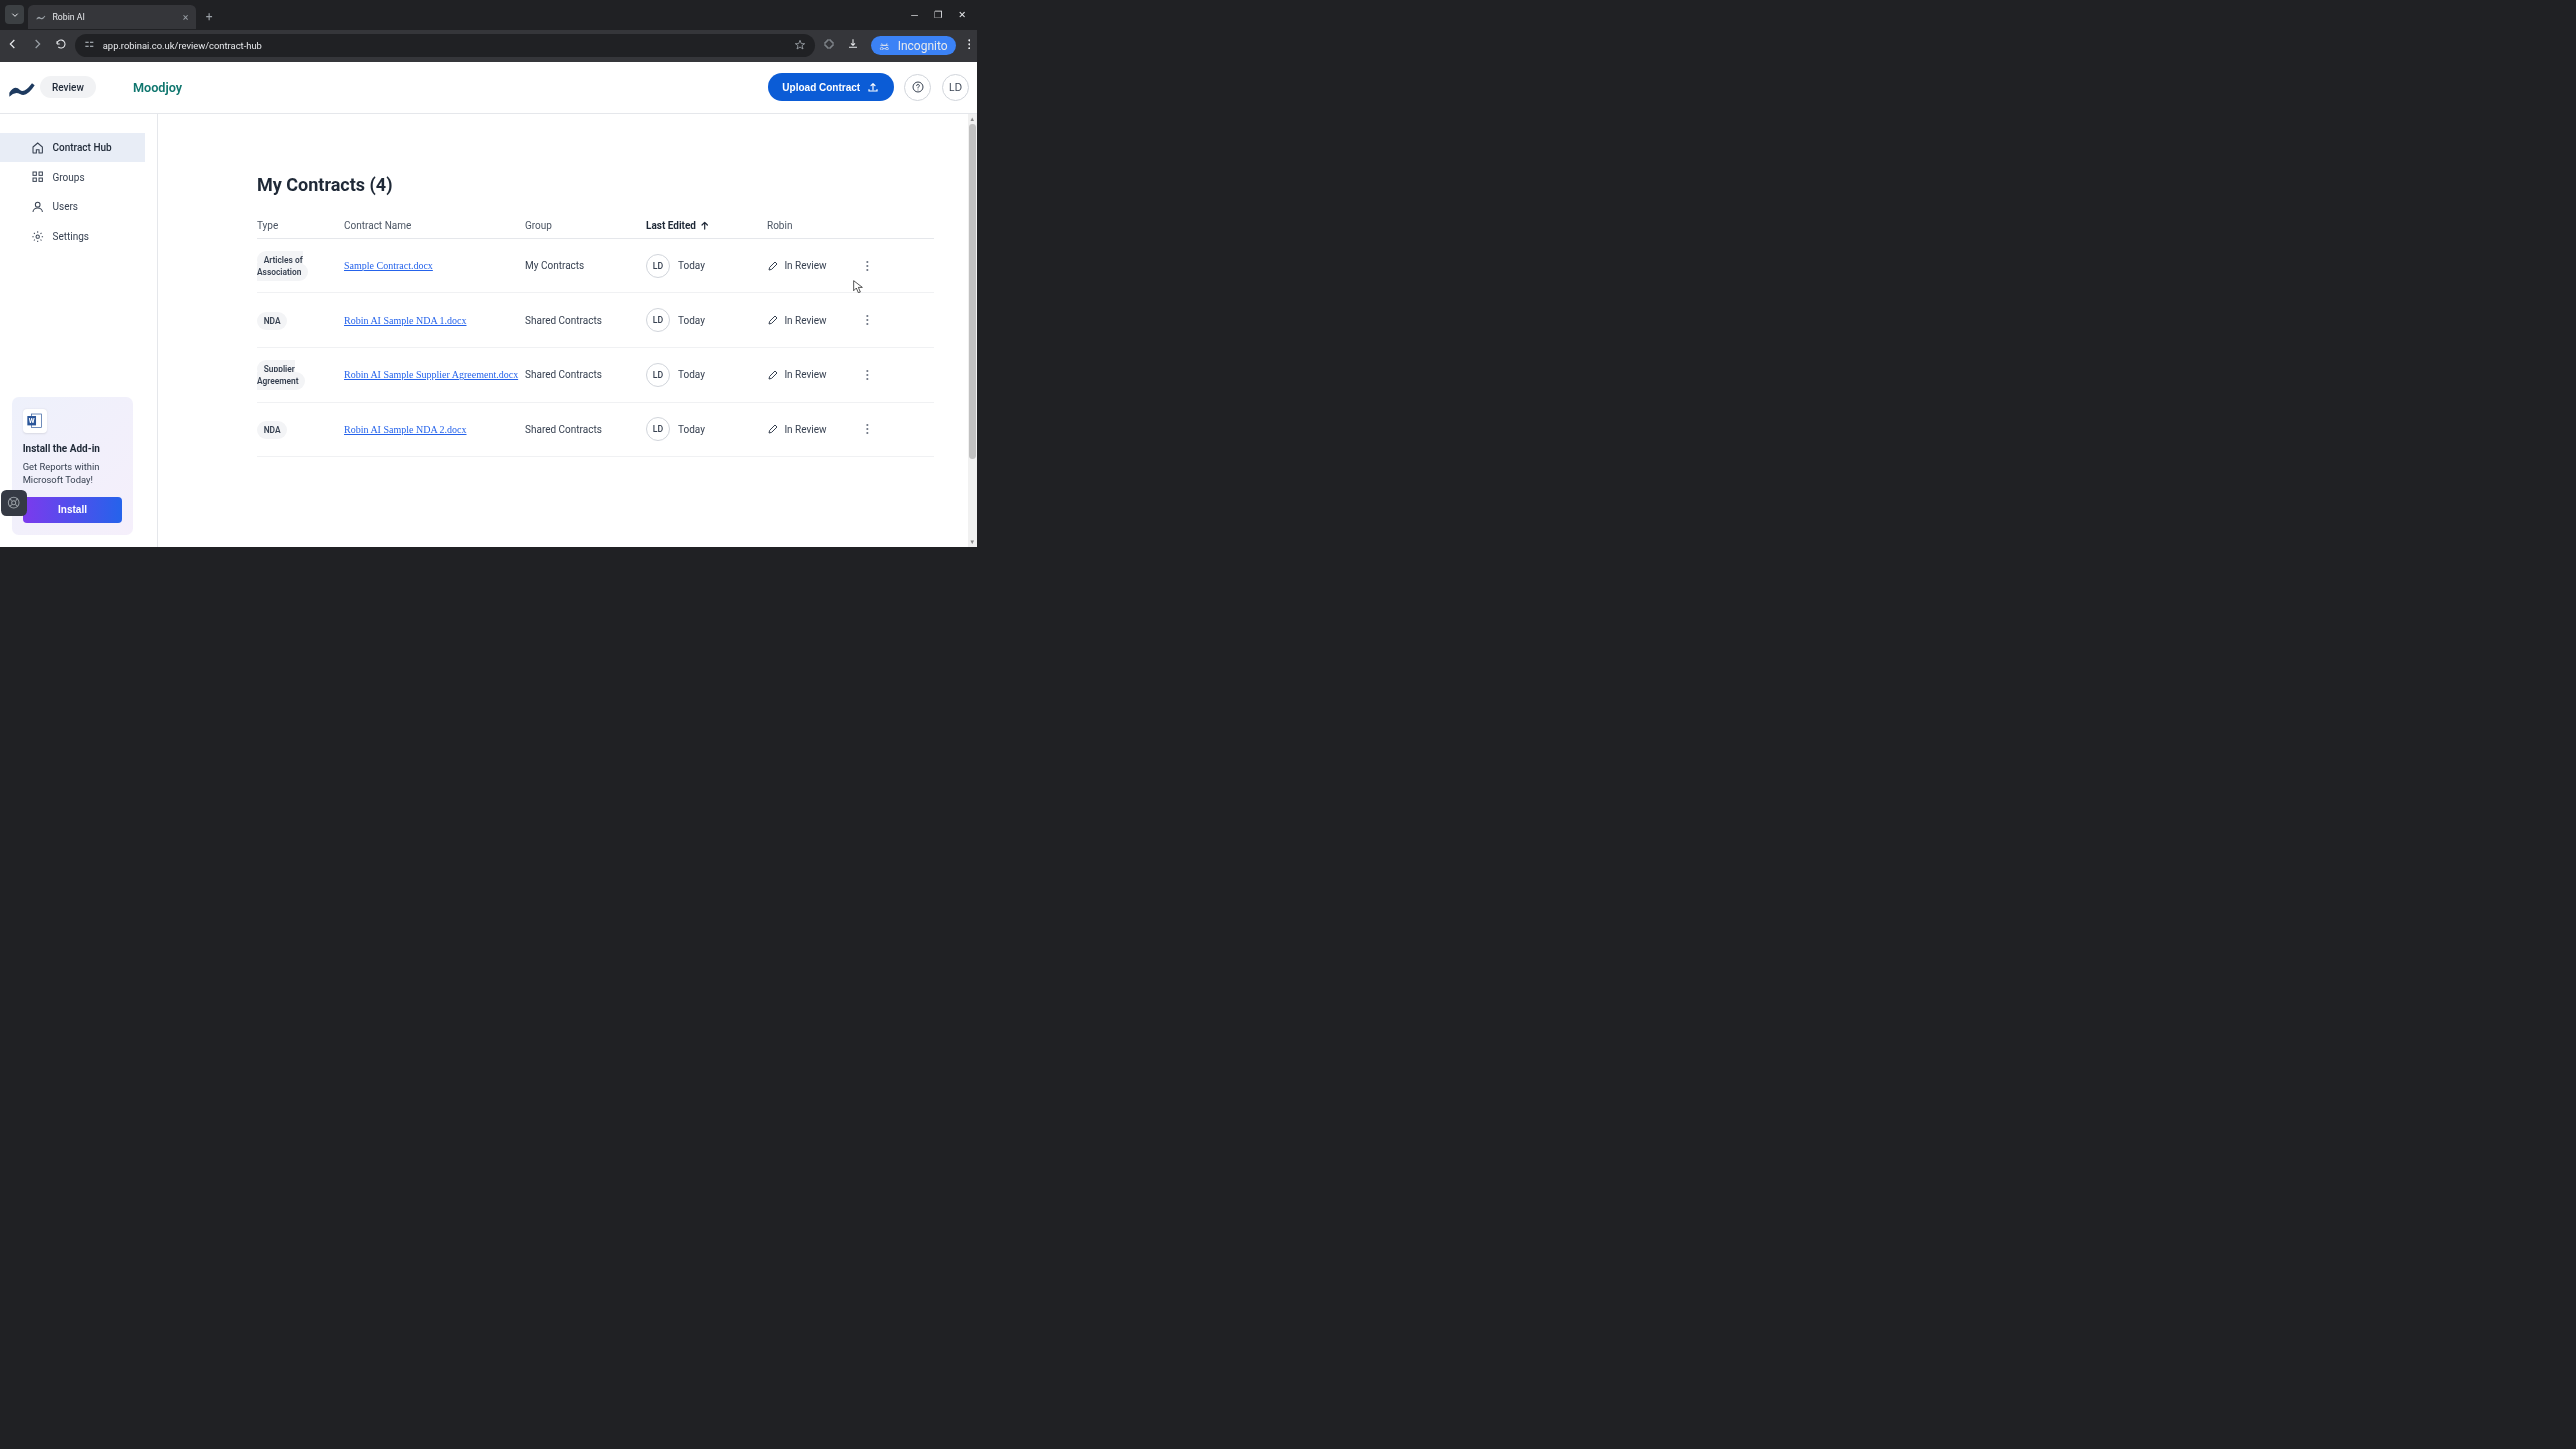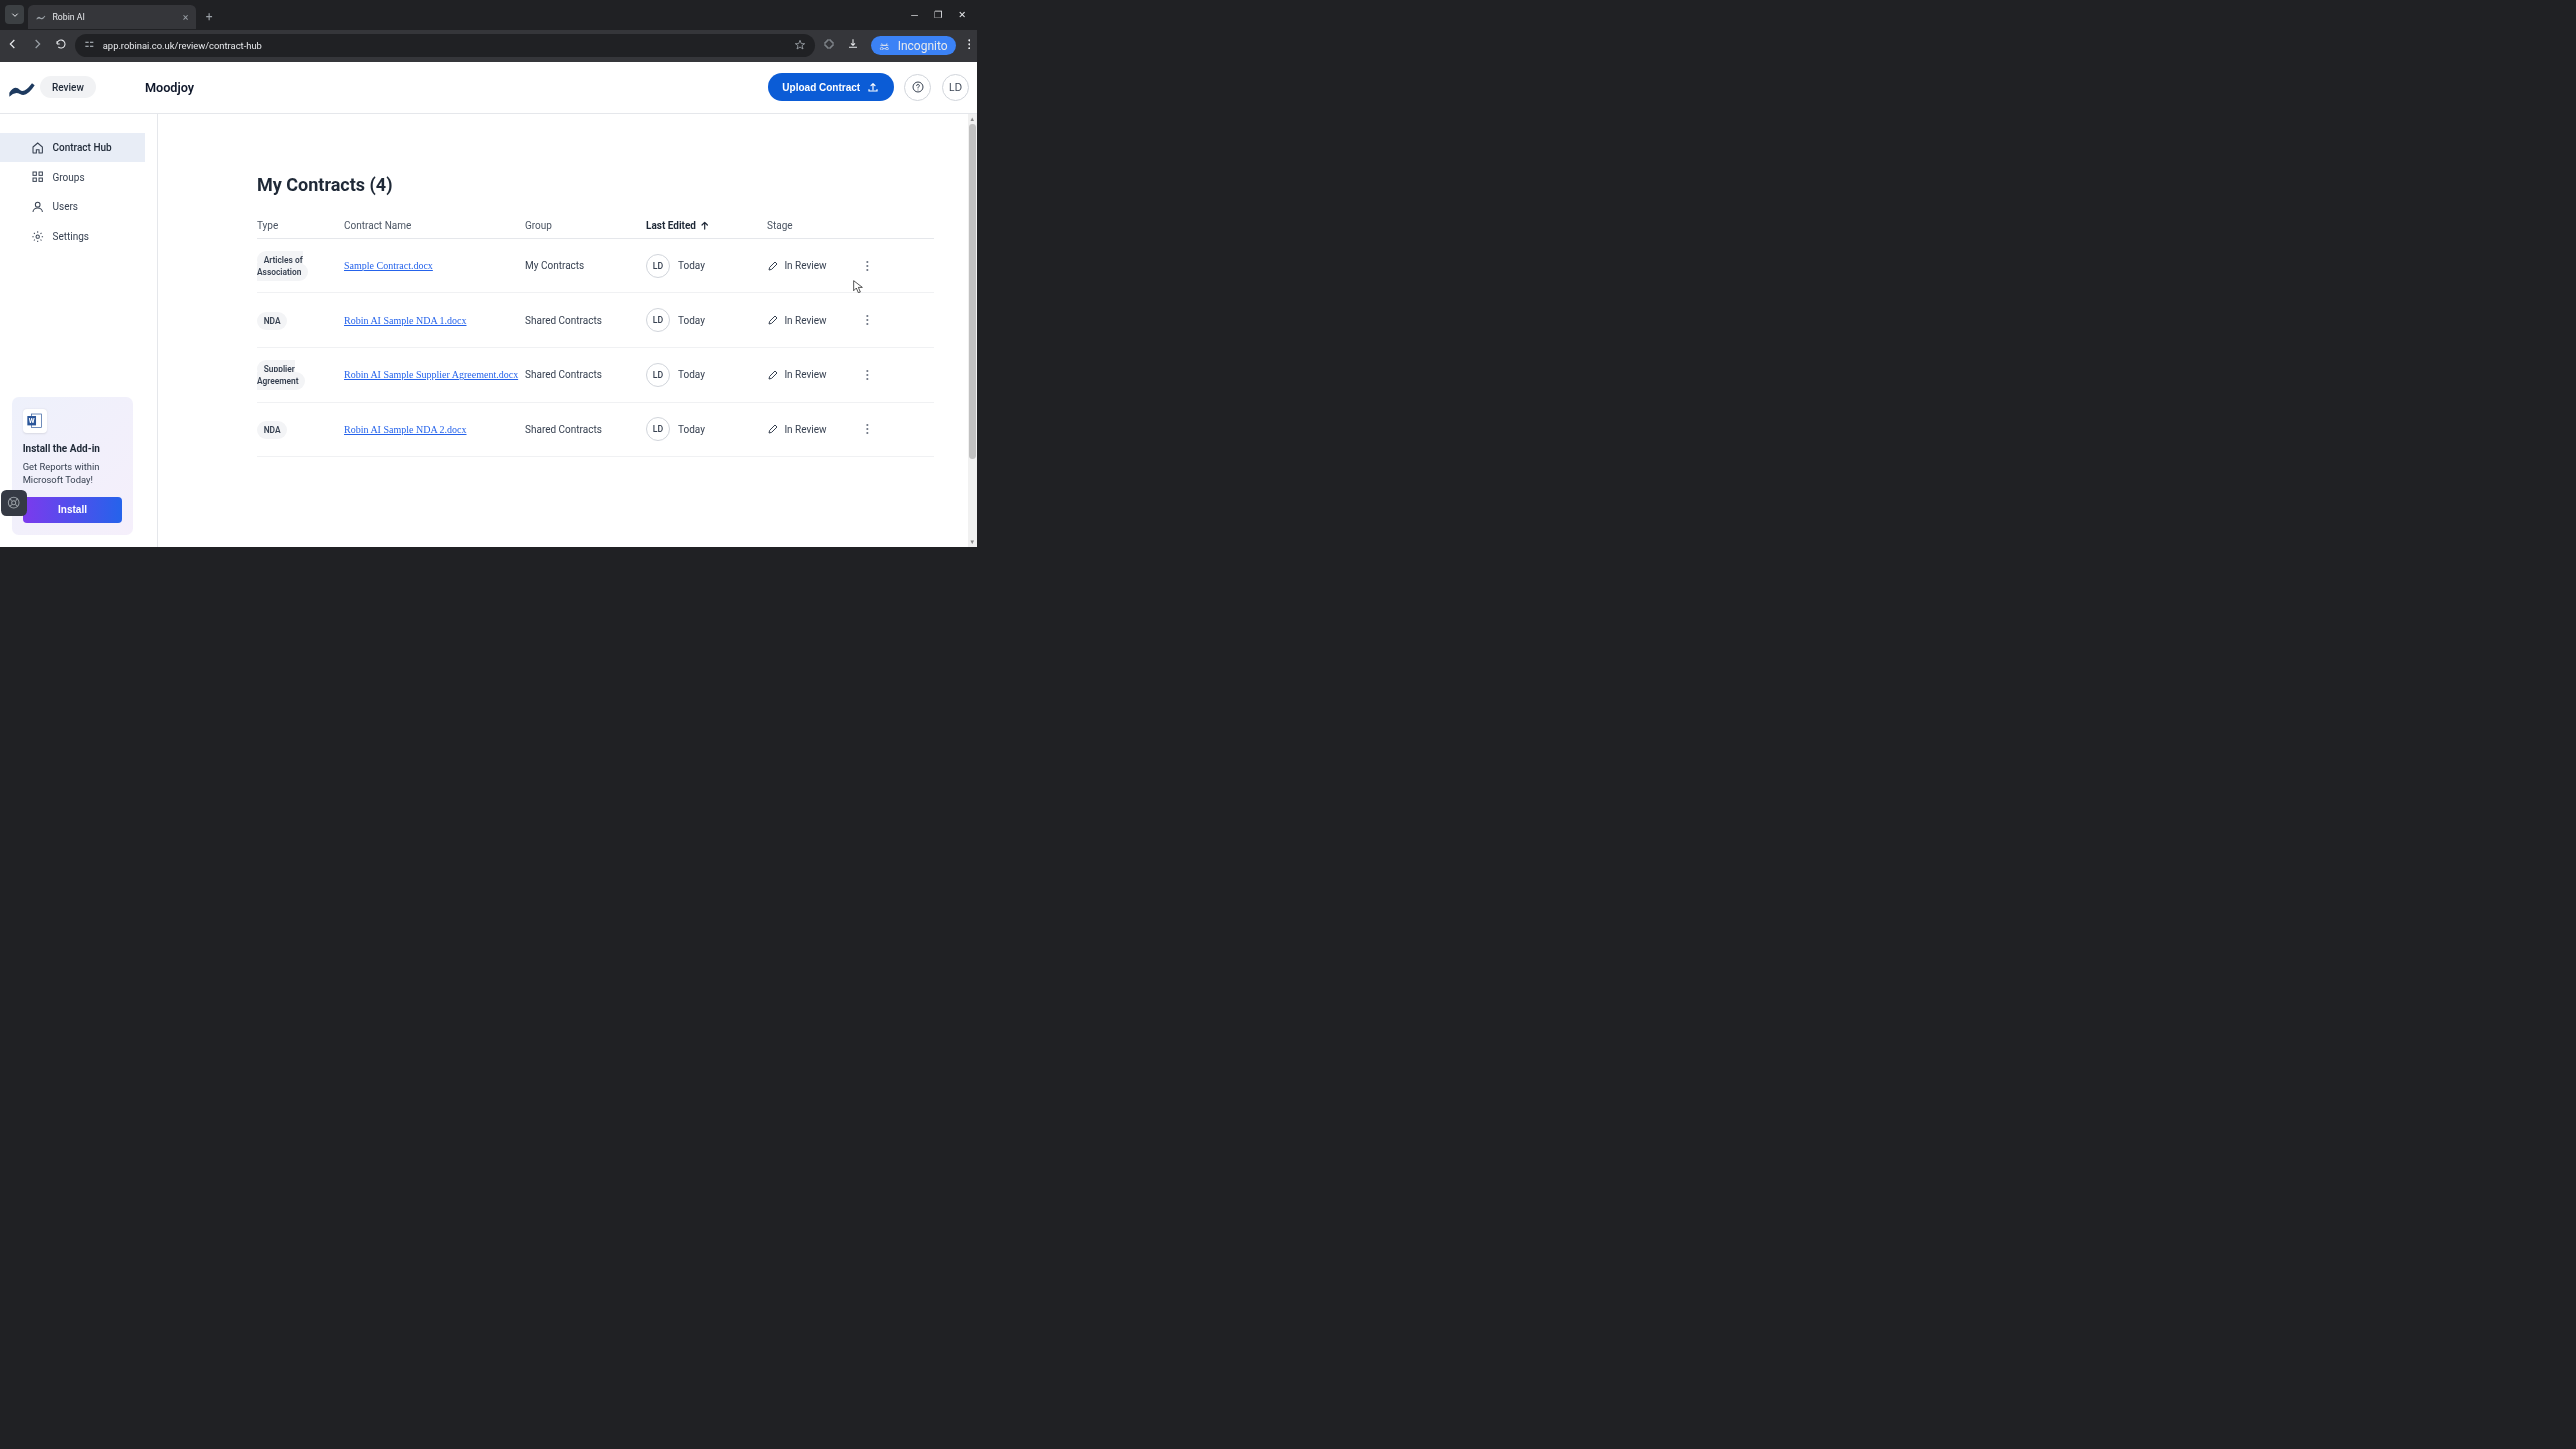--- a/index.html
+++ b/index.html
@@ -120,22 +120,22 @@
     background: #f1f2f4;
     border-radius: 13.4px;
     padding: 5.4px 12px;
     font-size: 10px;
     font-weight: 500;
     color: #1f2937;
   }
   .workspace-name {
     font-size: 12.7px;
     font-weight: 600;
-    color: #0f172a;
-    margin-left: 44px;
+    color: #0f766e;
+    margin-left: 32px;
   }
   .header-right {
     margin-left: auto;
     display: flex;
     align-items: center;
     gap: 10.7px;
   }
   .upload-btn {
     background: #0b5cd6;
     color: #fff;
@@ -487,21 +487,21 @@
       <div class="table-header">
         <div>Type</div>
         <div>Contract Name</div>
         <div>Group</div>
         <div class="sorted">
           <span>Last Edited</span>
           <svg width="9.4" height="9.4" viewBox="0 0 14 14">
               <path d="M7 12V2m0 0L3 6m4-4l4 4" stroke="#1f2937" stroke-width="1.8" fill="none" stroke-linecap="round"></path>
             </svg>
         </div>
-        <div>Stage</div>
+        <div>Robin</div>
         <div></div>
       </div>
 
       <div class="table-row">
         <div><span class="type-chip multi">Articles of Association</span></div>
         <div><a class="contract-link">Sample Contract.docx</a></div>
         <div>My Contracts</div>
         <div class="edited-cell">
           <span class="user-circle">LD</span>
           <span>Today</span>

